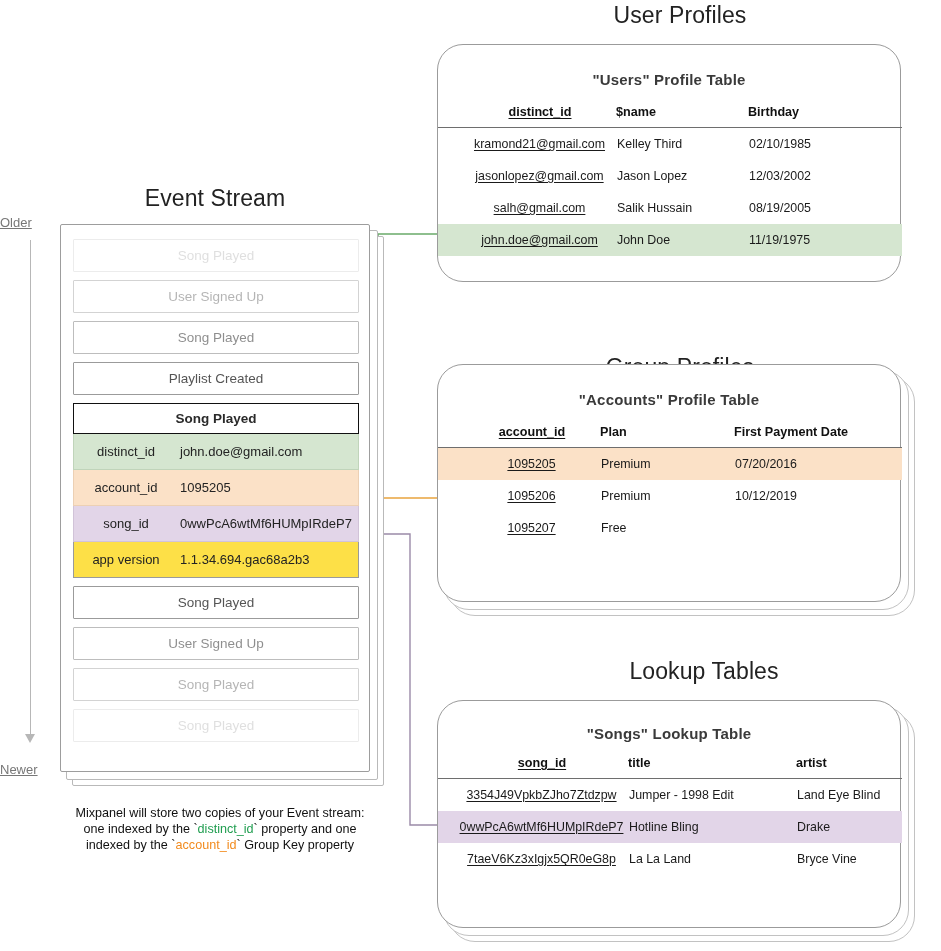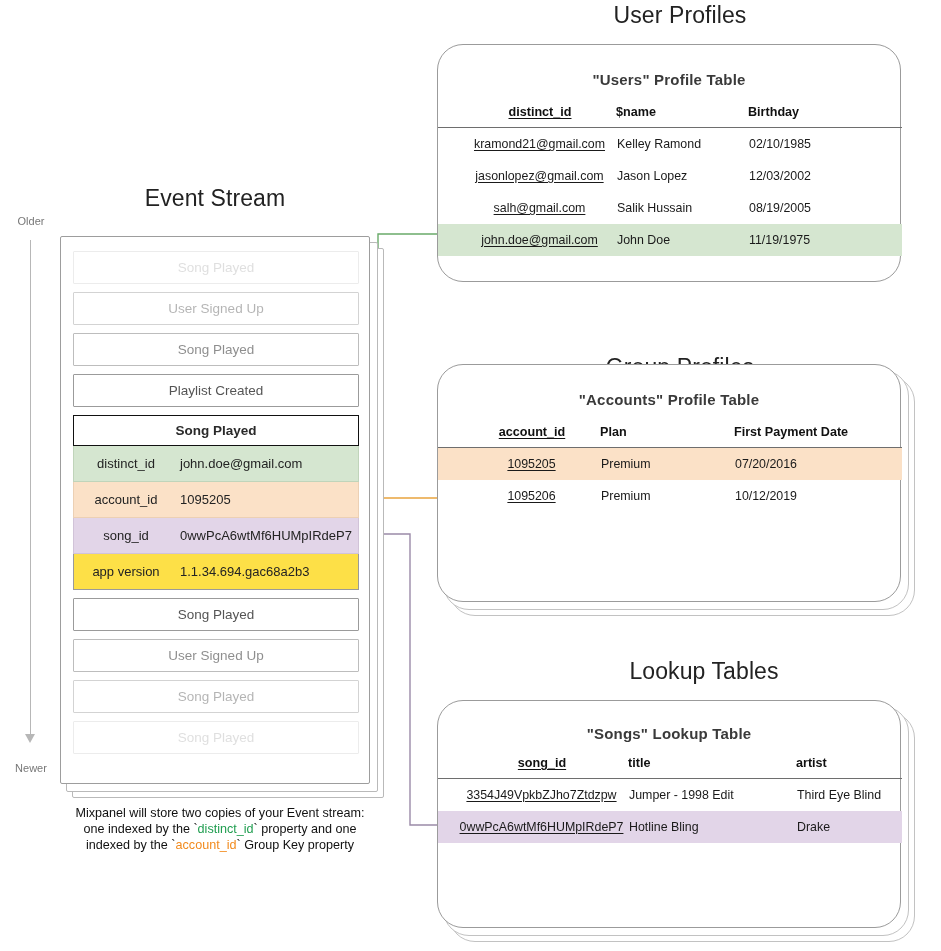--- a/index.html
+++ b/index.html
@@ -13,36 +13,36 @@
 
   
   .section-title{
     font-size:23px;font-weight:400;color:#222;text-align:center;
     letter-spacing:.1px;
   }
 
   
   #timeline{left:0;top:215px;width:62px;height:565px;}
   #timeline .tl-label{
-    position:absolute;left:0;width:62px;text-align:center;
-    font-size:11px;color:#777;
+    position:absolute;left:0;width:62px;text-align:left;
+    font-size:13px;color:#777;text-decoration:underline;
   }
   #timeline .tl-older{top:0;}
   #timeline .tl-newer{top:547px;}
   #timeline .tl-line{
     position:absolute;left:30px;top:25px;width:1px;height:500px;background:#b7b7b7;
   }
   #timeline .tl-arrow{
     position:absolute;left:25px;top:519px;width:0;height:0;
     border-left:5px solid transparent;border-right:5px solid transparent;
     border-top:9px solid #b7b7b7;
   }
 
   
-  #event-stream-wrap{left:60px;top:236px;width:320px;height:704px;}
+  #event-stream-wrap{left:60px;top:224px;width:320px;height:704px;}
   .es-shadow{
     position:absolute;border:1.5px solid #b9b9b9;background:#fff;border-radius:2px;
   }
   .es-shadow.s2{left:12px;top:12px;width:310px;height:548px;}
   .es-shadow.s1{left:6px; top:6px; width:310px;height:548px;}
   #event-stream{
     position:absolute;left:0;top:0;width:310px;height:548px;
     border:1.5px solid #9d9d9d;background:#fff;border-radius:2px;
     box-sizing:border-box;padding:14px 12px;
   }
@@ -200,21 +200,21 @@
           <th class="c-left nound">$name</th>
           <th class="c-left nound">Birthday</th>
         </tr>
         <tr>
             <td class="hdr-rule" colspan="3" style="height:1px;padding:0;"></td>
           </tr>
       </thead>
       <tbody>
         <tr>
           <td class="c-center idcell" style="padding-left:26px;">kramond21@gmail.com</td>
-          <td class="c-left">Kelley Ramond</td>
+          <td class="c-left">Kelley Third</td>
           <td class="c-left">02/10/1985</td>
         </tr>
         <tr>
           <td class="c-center idcell" style="padding-left:26px;">jasonlopez@gmail.com</td>
           <td class="c-left">Jason Lopez</td>
           <td class="c-left">12/03/2002</td>
         </tr>
         <tr>
           <td class="c-center idcell" style="padding-left:26px;">salh@gmail.com</td>
           <td class="c-left">Salik Hussain</td>
@@ -257,20 +257,25 @@
         <tr class="hl-orange">
           <td class="c-center idcell" style="padding-left:26px;">1095205</td>
           <td class="c-left">Premium</td>
           <td class="c-left">07/20/2016</td>
         </tr>
         <tr>
           <td class="c-center idcell" style="padding-left:26px;">1095206</td>
           <td class="c-left">Premium</td>
           <td class="c-left">10/12/2019</td>
         </tr>
+        <tr>
+          <td class="c-center idcell" style="padding-left:26px;">1095207</td>
+          <td class="c-left">Free</td>
+          <td class="c-left"></td>
+        </tr>
       </tbody>
     </table>
   </div>
 </div>
 
 <div class="abs section-title" style="left:464px;top:658px;width:480px;">Lookup Tables</div>
 
 <div class="panel-stack" style="left:437px;top:700px;width:480px;height:250px;">
   <div class="pshadow" style="left:12px;top:12px;width:464px;height:228px;"></div>
   <div class="pshadow" style="left:6px;top:6px;width:464px;height:228px;"></div>
@@ -289,23 +294,28 @@
           <th class="c-left nound">artist</th>
         </tr>
         <tr>
             <td class="hdr-rule" colspan="3" style="height:1px;padding:0;"></td>
           </tr>
       </thead>
       <tbody>
         <tr>
           <td class="c-center idcell" style="padding-left:18px;">3354J49VpkbZJho7Ztdzpw</td>
           <td class="c-left">Jumper - 1998 Edit</td>
-          <td class="c-left">Third Eye Blind</td>
+          <td class="c-left">Land Eye Blind</td>
         </tr>
         <tr class="hl-purple">
           <td class="c-center idcell" style="padding-left:18px;">0wwPcA6wtMf6HUMpIRdeP7</td>
           <td class="c-left">Hotline Bling</td>
           <td class="c-left">Drake</td>
         </tr>
+        <tr>
+          <td class="c-center idcell" style="padding-left:18px;">7taeV6Kz3xIgjx5QR0eG8p</td>
+          <td class="c-left">La La Land</td>
+          <td class="c-left">Bryce Vine</td>
+        </tr>
       </tbody>
     </table>
   </div>
 </div>
 
 </body></html>

